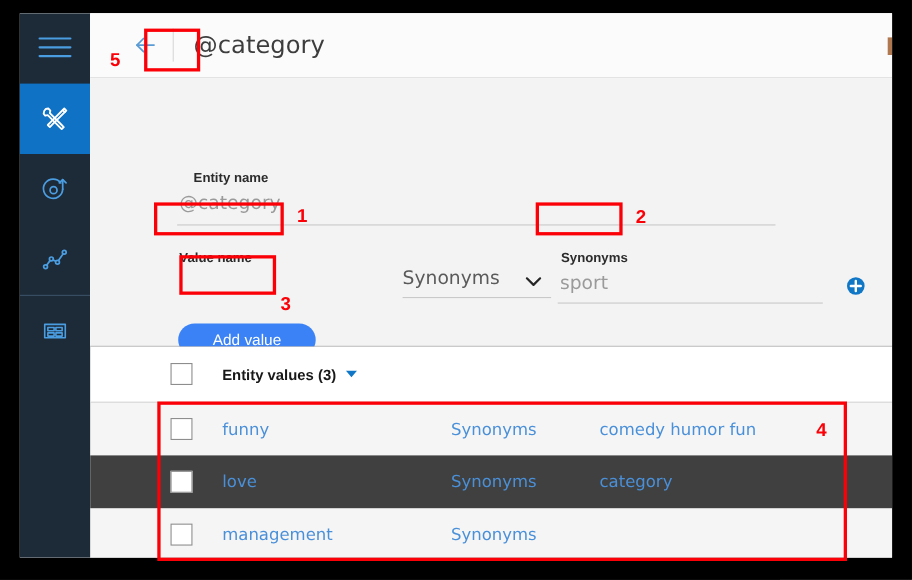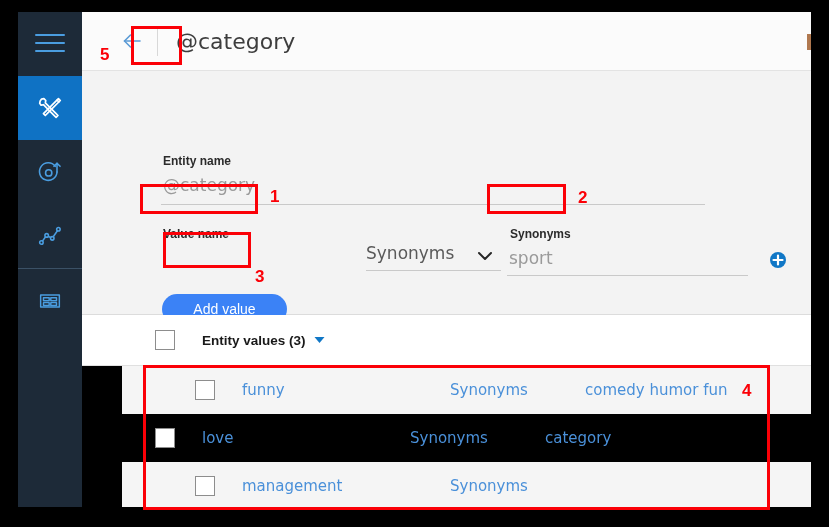--- a/index.html
+++ b/index.html
@@ -137,21 +137,21 @@
     border-bottom: 1px solid #c9c9c9;
     background: transparent;
     font-size: 17px;
     color: #9a9a9a;
     font-family: "DejaVu Sans", sans-serif;
     padding: 2px 2px 5px 2px;
     outline: none;
   }
 
   
-  #entity-name-label { position: absolute; left: 81px; top: 83px; }
+  #entity-name-label { position: absolute; left: 94px; top: 83px; }
   #entity-name-value {
     position: absolute;
     left: 79px;
     top: 98px;
     width: 540px;
     height: 28px;
   }
 
   
   #value-name-label { position: absolute; left: 81px; top: 156px; }
@@ -220,34 +220,34 @@
     align-items: center;
     justify-content: center;
     border: none;
     cursor: pointer;
     font-family: "Liberation Sans", sans-serif;
   }
 
   
   #table-area {
     position: relative;
-    background: #000000;
+    background: #404040;
   }
   .t-row {
     display: flex;
     align-items: center;
     height: 48px;
     font-family: "DejaVu Sans", sans-serif;
   }
   #t-head {
     height: 50px;
     background: #ffffff;
     border-bottom: 1px solid #e0e0e0;
   }
-  .t-row.alt { background: #f5f5f5; margin-left: 40px; }
+  .t-row.alt { background: #f5f5f5; }
   .cb {
     width: 18px;
     height: 18px;
     border: 1px solid #8d8d8d;
     background: #ffffff;
     margin-left: 73px;
     margin-right: 27px;
     flex: 0 0 auto;
     cursor: pointer;
   }

